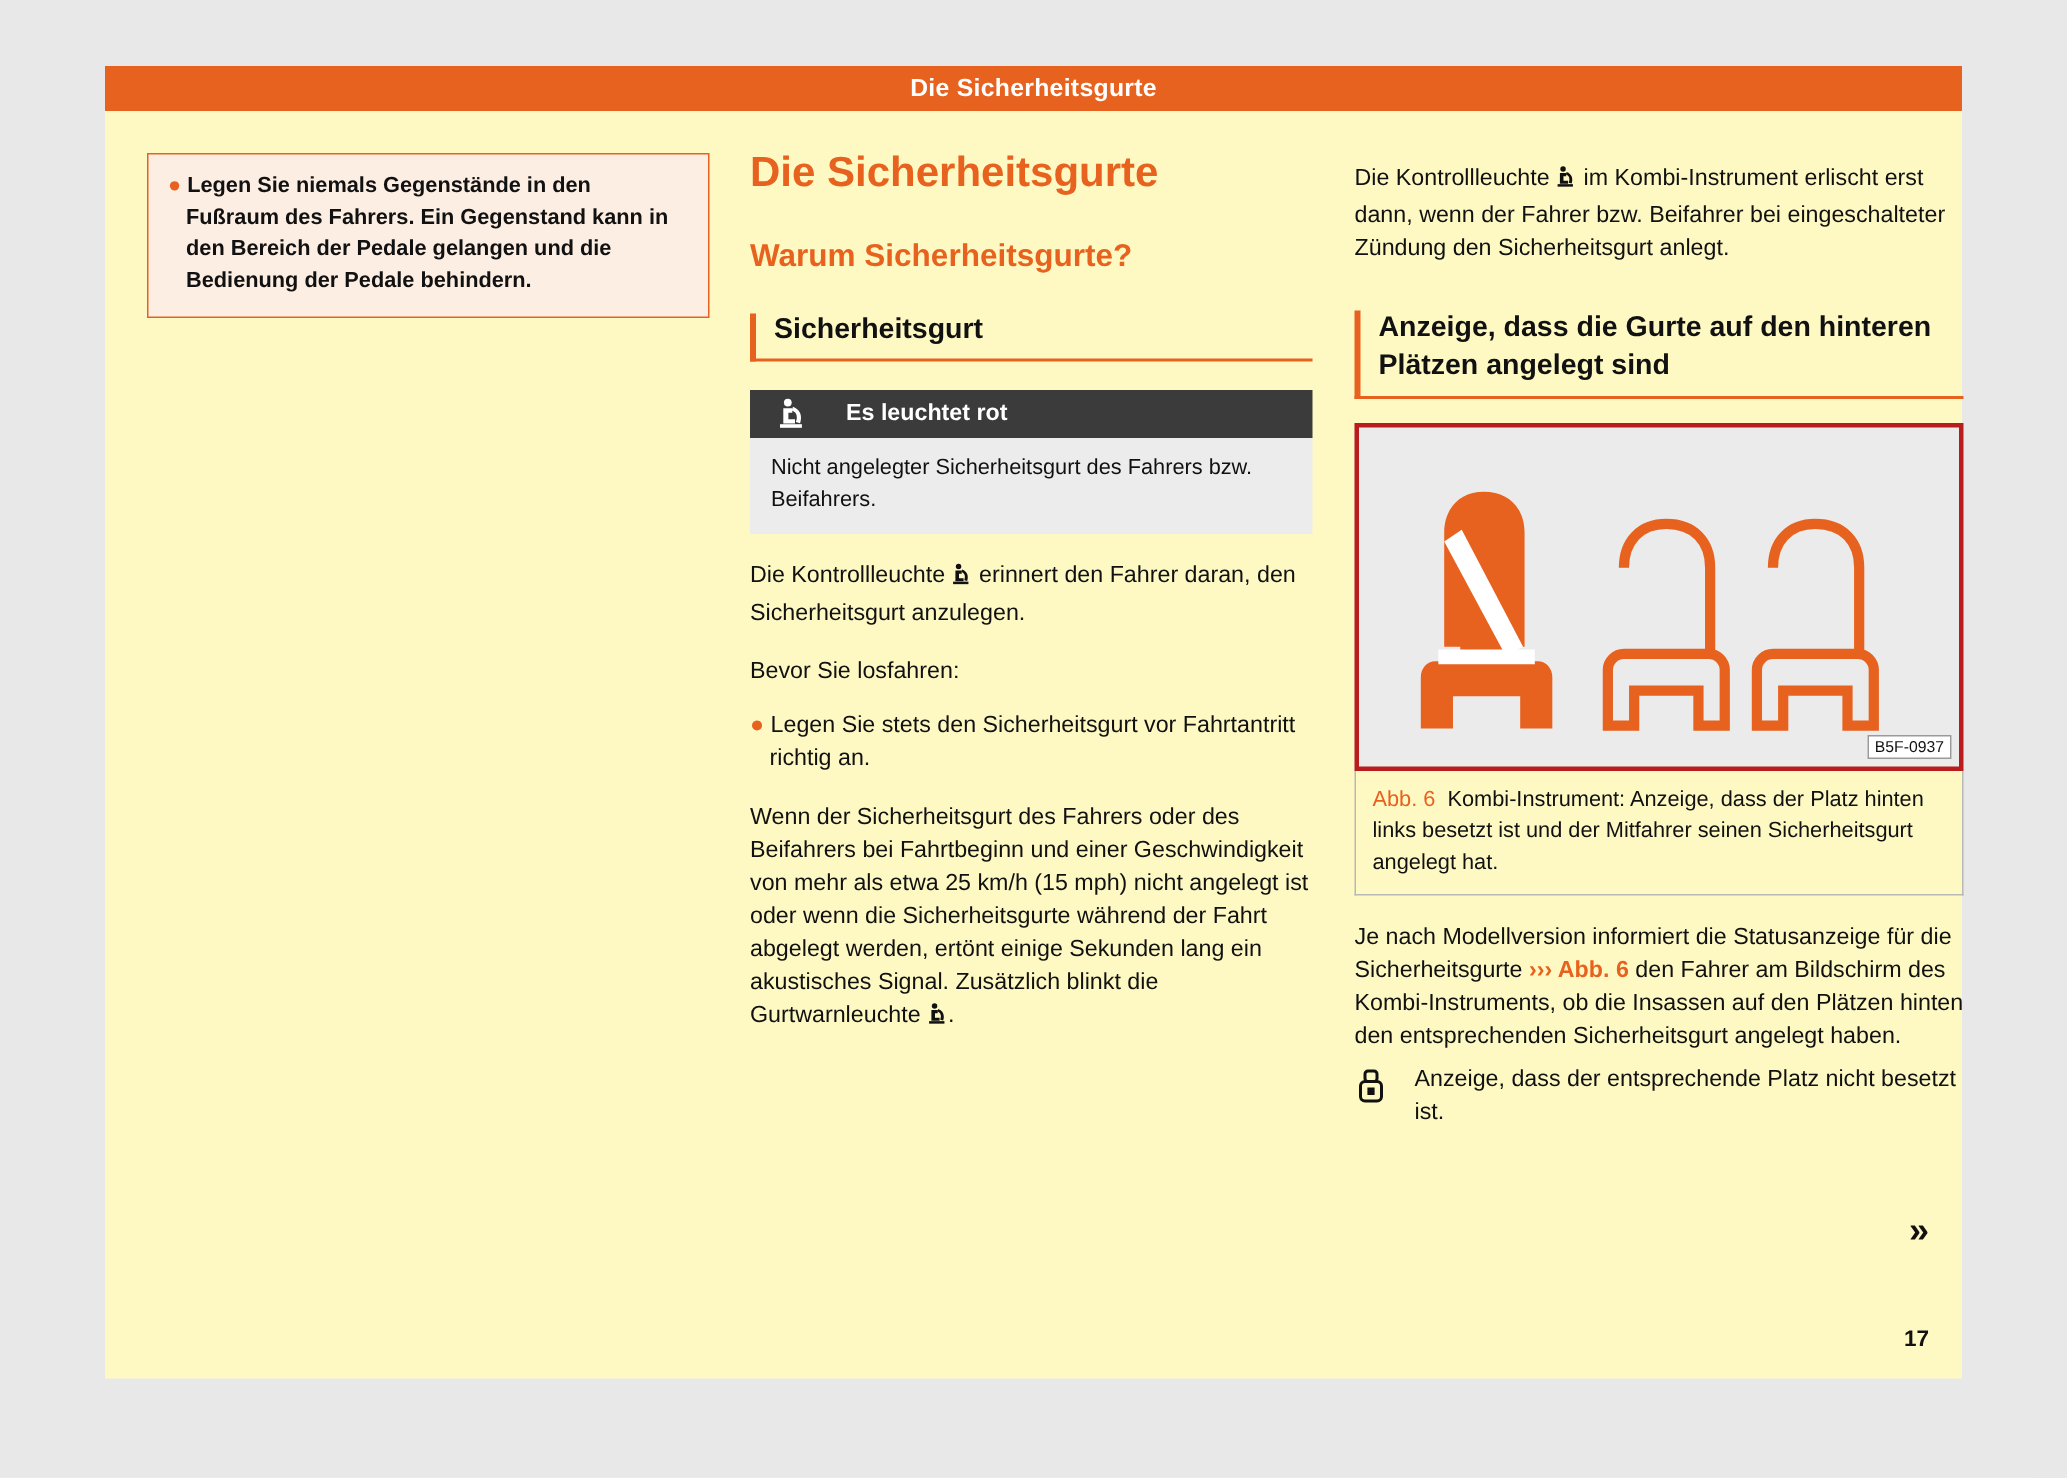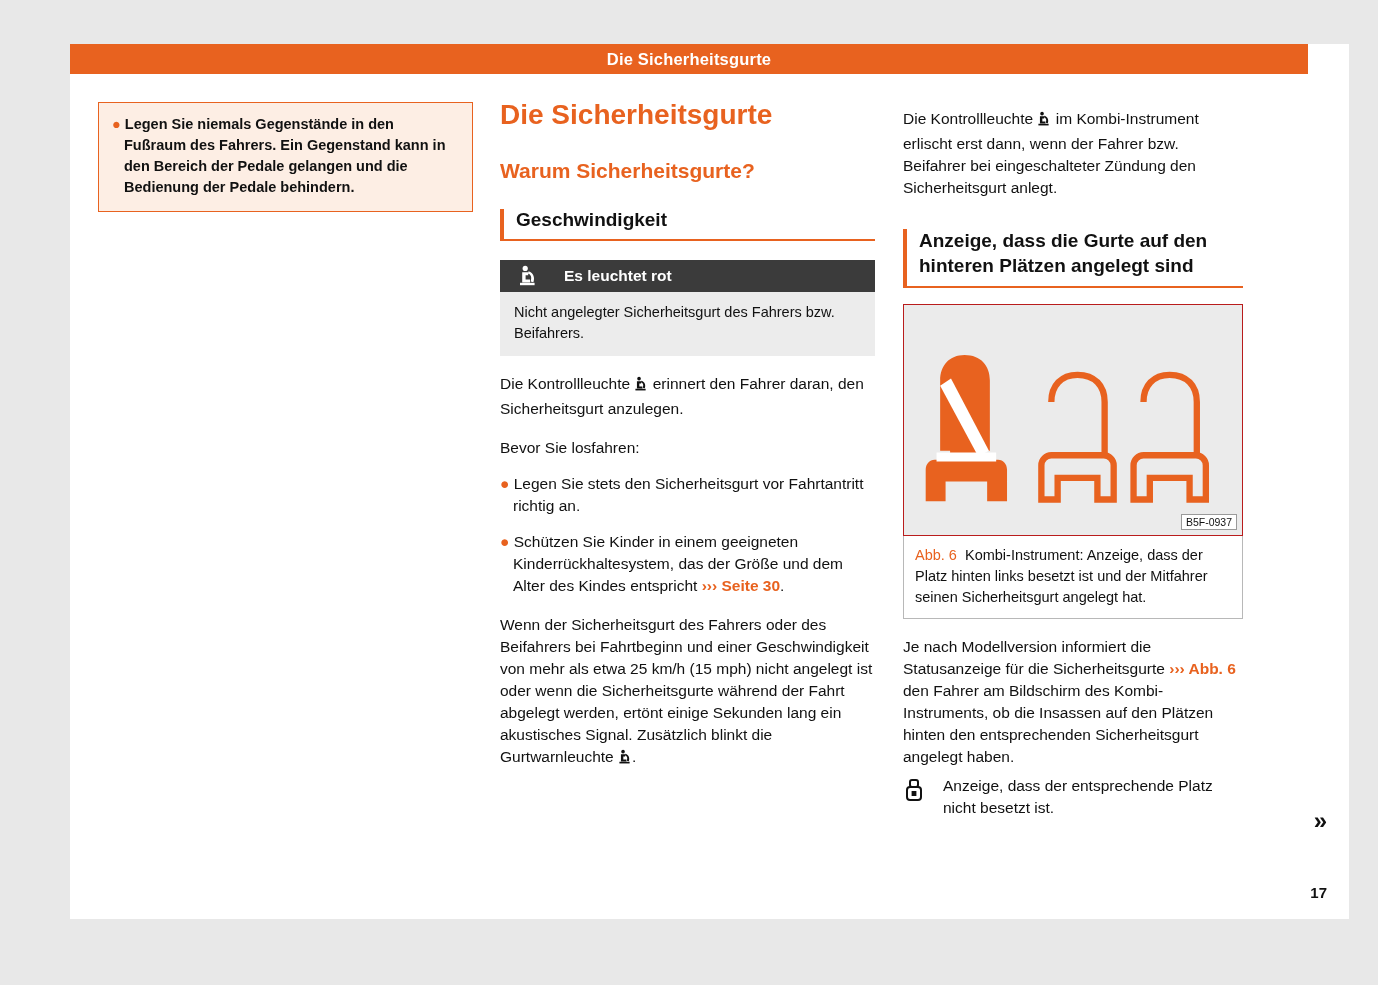--- a/index.html
+++ b/index.html
@@ -13,22 +13,21 @@
     font-family: "Liberation Sans", sans-serif;
     position: relative;
     overflow: hidden;
   }
   .page {
     position: absolute;
     left: 70px;
     top: 44px;
     width: 1238px;
     height: 875px;
-    background: #ffffff;
-    padding-left: 41px;
+    background: #fef9c3;
   }
   .header-bar {
     position: absolute;
     left: 0;
     top: 0;
     width: 1238px;
     height: 30px;
     background: #e8621f;
     color: #ffffff;
     font-size: 16.5px;
@@ -46,21 +45,21 @@
     height: 845px;
   }
 
   
   .col {
     position: absolute;
     top: 0;
   }
   .col-1 { left: 28px;  width: 375px; }
   .col-2 { left: 430px; width: 375px; }
-  .col-3 { left: 833px; width: 340px; }
+  .col-3 { left: 833px; width: 406px; }
 
   
   .warn-box {
     margin-top: 28px;
     border: 1px solid #e8621f;
     background: #fdeee4;
     padding: 11px 13px 13px 13px;
     box-sizing: border-box;
   }
   .warn-text {
@@ -155,21 +154,21 @@
   }
   .ref {
     color: #e8621f;
     font-weight: bold;
     white-space: nowrap;
   }
 
   
   .fig-wrap { margin-top: 16px; }
   .fig-img {
-    border: 1px solid #b91c1c;
+    border: 3px solid #b91c1c;
     background: #ebebeb;
     height: 232px;
     position: relative;
     box-sizing: border-box;
   }
   .fig-code {
     position: absolute;
     right: 5px;
     bottom: 5px;
     background: #ffffff;
@@ -242,21 +241,21 @@
     <div class="col col-1">
       <div class="warn-box">
         <p class="warn-text"><span class="bullet-orange">●</span> <span>Legen Sie niemals Gegenstände in den Fußraum des Fahrers. Ein Gegenstand kann in den Bereich der Pedale gelangen und die Bedienung der Pedale behindern.</span></p>
       </div>
     </div>
 
     <div class="col col-2">
 
       <h1 class="doc-title">Die Sicherheitsgurte</h1>
       <h2 class="doc-sub">Warum Sicherheitsgurte?</h2>
-      <h3 class="sec-head">Geschwindigkeit</h3>
+      <h3 class="sec-head">Sicherheitsgurt</h3>
 
       <div class="tell-head">
         <span class="glyph">
           <svg width="20" height="22" viewBox="0 0 20 22" aria-hidden="true">
             <circle cx="7.2" cy="3.4" r="2.6" fill="#ffffff"></circle>
             <path d="M4.2 7.2 L10.2 7.2 L10.2 10.2 L7.6 10.2 L7.6 14.5 L12.0 14.5 L12.0 17.4 L4.2 17.4 Z" fill="#ffffff"></path>
             <path d="M10.6 6.2 C15.6 8.0 17.0 12.4 15.4 17.2 L12.6 16.4 C14.0 12.6 13.1 9.6 9.9 8.6 Z" fill="#ffffff"></path>
             <rect x="2.0" y="17.8" width="14.6" height="2.4" fill="#ffffff"></rect>
           </svg>
         </span>
@@ -274,21 +273,20 @@
           </svg>
         </span>
         <span>erinnert den Fahrer daran, den Sicherheitsgurt anzulegen.</span>
       </p>
 
       <p class="body">Bevor Sie losfahren:</p>
 
       <p class="bullet"><span class="bullet-orange">●</span> <span>Legen Sie stets den Sicherheitsgurt vor Fahrtantritt richtig an.</span></p>
 
 
-      <p class="bullet"><span class="bullet-orange">●</span> <span>Schützen Sie Kinder in einem geeigneten Kinderrückhaltesystem, das der Größe und dem Alter des Kindes entspricht</span> <span class="ref">››› Seite 30</span><span>.</span></p>
 
       <p class="body"><span>Wenn der Sicherheitsgurt des Fahrers oder des Beifahrers bei Fahrtbeginn und einer Geschwindigkeit von mehr als etwa 25 km/h (15 mph) nicht angelegt ist oder wenn die Sicherheitsgurte während der Fahrt abgelegt werden, ertönt einige Sekunden lang ein akustisches Signal. Zusätzlich blinkt die Gurtwarnleuchte</span>
         <span class="inline-glyph">
           <svg width="14" height="16" viewBox="0 0 20 22" aria-hidden="true">
             <circle cx="7.2" cy="3.4" r="2.6" fill="#111"></circle>
             <path d="M4.2 7.2 L10.2 7.2 L10.2 10.2 L7.6 10.2 L7.6 14.5 L12.0 14.5 L12.0 17.4 L4.2 17.4 Z" fill="#111"></path>
             <path d="M10.6 6.2 C15.6 8.0 17.0 12.4 15.4 17.2 L12.6 16.4 C14.0 12.6 13.1 9.6 9.9 8.6 Z" fill="#111"></path>
             <rect x="2.0" y="17.8" width="14.6" height="2.4" fill="#111"></rect>
           </svg>
         </span><span>.</span>

